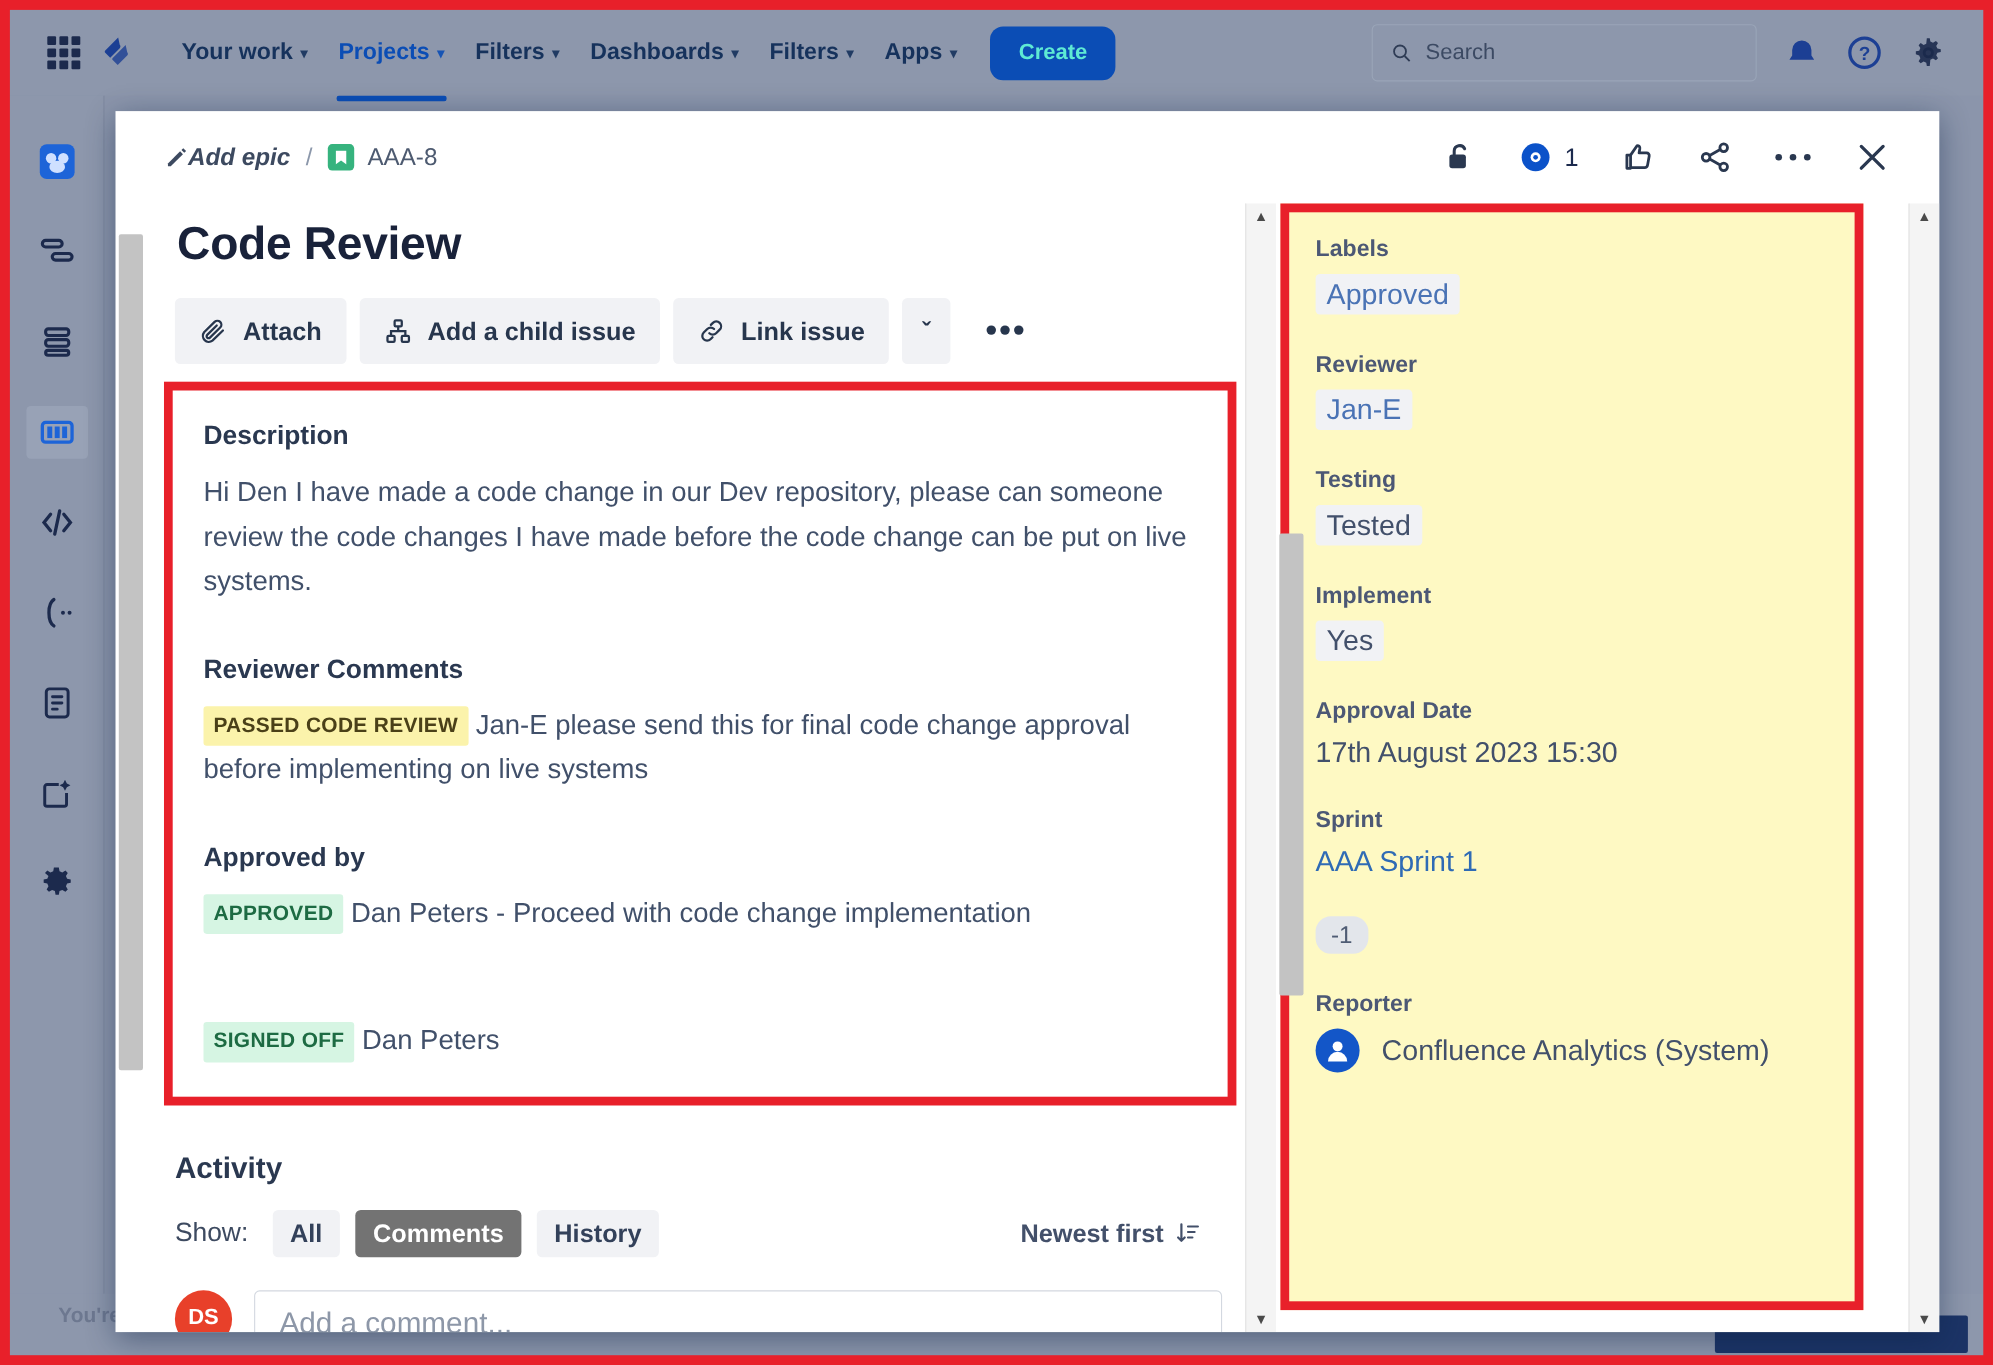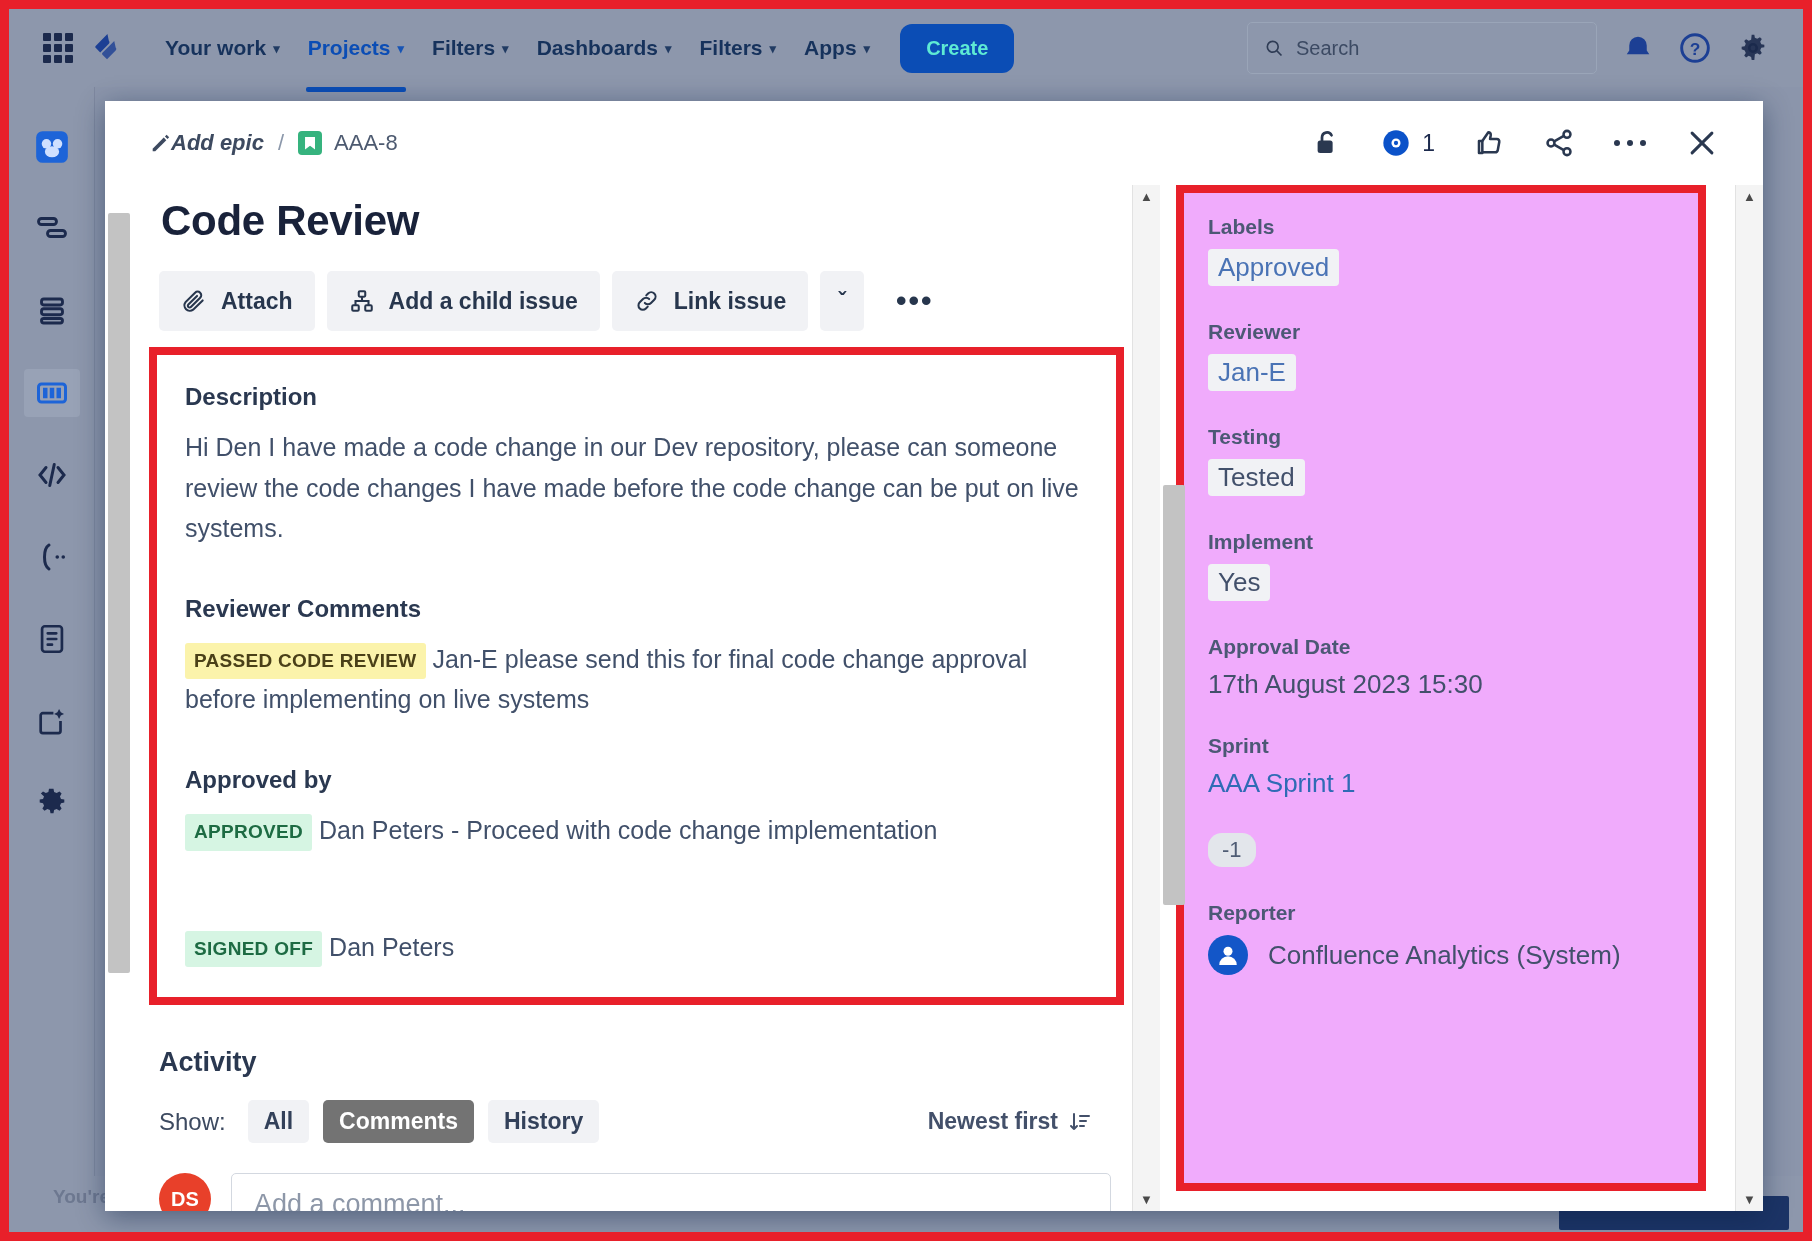--- a/index.html
+++ b/index.html
@@ -157,22 +157,22 @@
   .sbar { position:absolute; width:28px; background:#f4f4f4;
     border-left:1px solid #e2e2e2; display:flex; flex-direction:column;
     align-items:center; justify-content:space-between; cursor:pointer; }
   .sbar .arrow { font-size:13px; color:#4a4a4a; line-height:1; padding:5px 0; }
   .sthumb { position:absolute; width:22px; background:#c3c3c3; border-radius:2px;
     left:3px; cursor:pointer; }
 
   
   #right-col { flex:1; position:relative; padding:0; }
   #right-anno {
-    position:absolute; left:16px; top:0px; width:530px; height:1006px;
-    border:8px solid #e8202a; background:#f0abfc; overflow:hidden;
+    position:absolute; left:4px; top:0px; width:530px; height:1006px;
+    border:8px solid #e8202a; background:#fef9c3; overflow:hidden;
   }
   #fields { padding:22px 0 0 24px; }
   .fld { margin-bottom:34px; }
   .fld-label { font-size:21px; color:#4c5875; font-weight:600; margin-bottom:10px; }
   .fld-value { font-size:26px; color:#42506b; }
   .pill { display:inline-block; background:#f1f2f5; border-radius:4px;
     padding:3px 10px; cursor:pointer; }
   .pill.link { color:#4a73b5; }
   .pill.grey-round { background:#e3e6eb; border-radius:14px; padding:4px 14px;
     font-size:22px; color:#4f5c74; }

